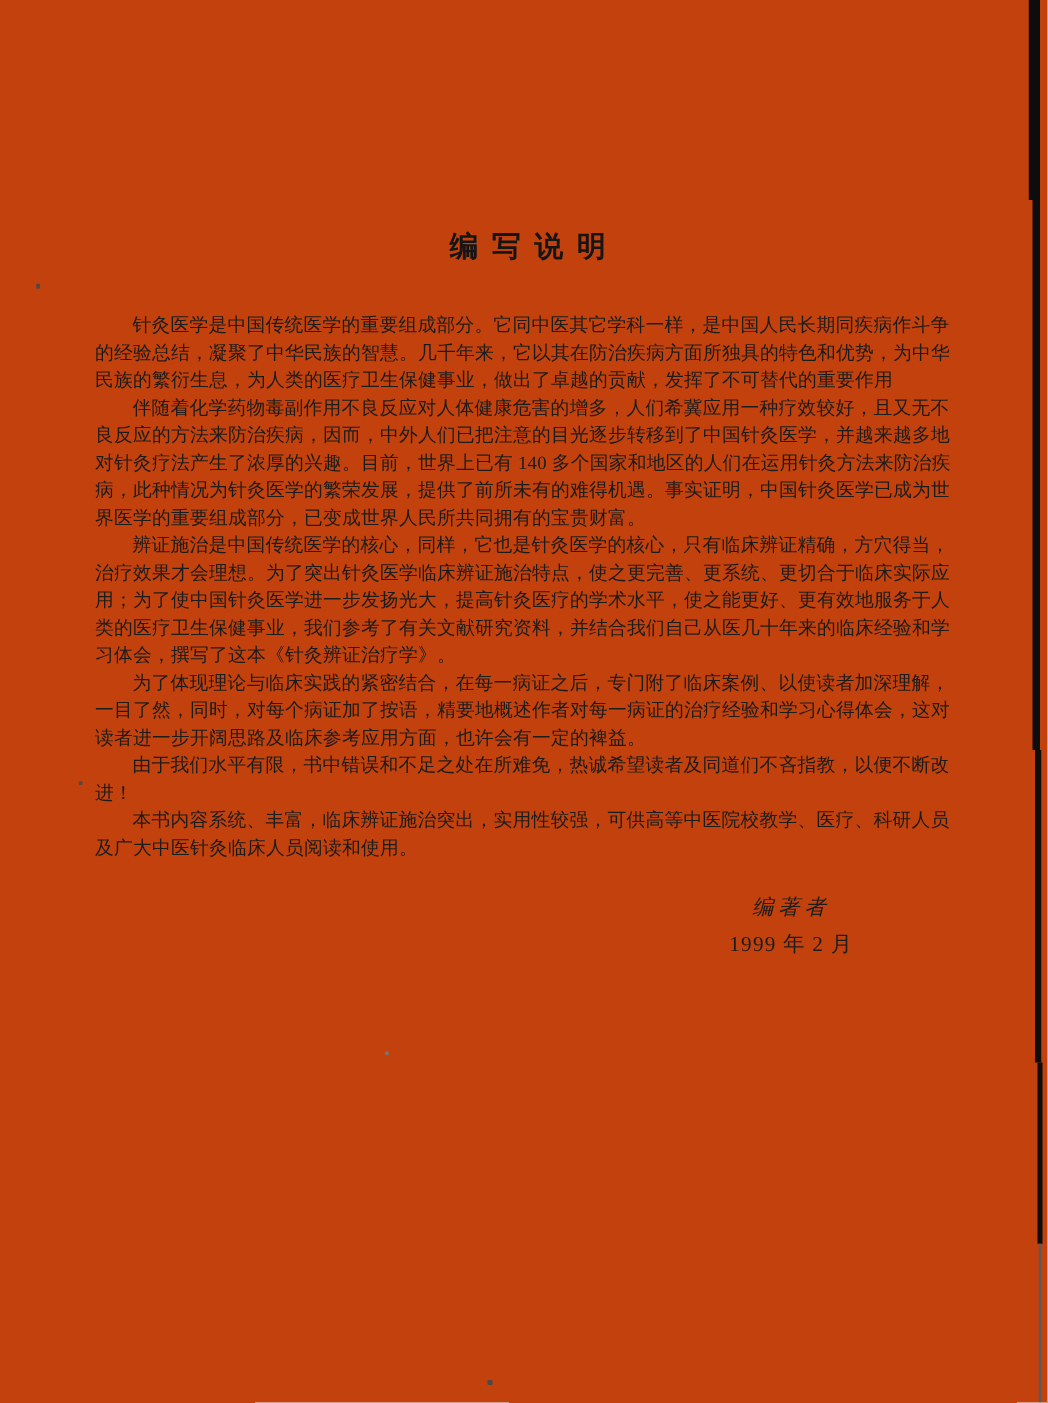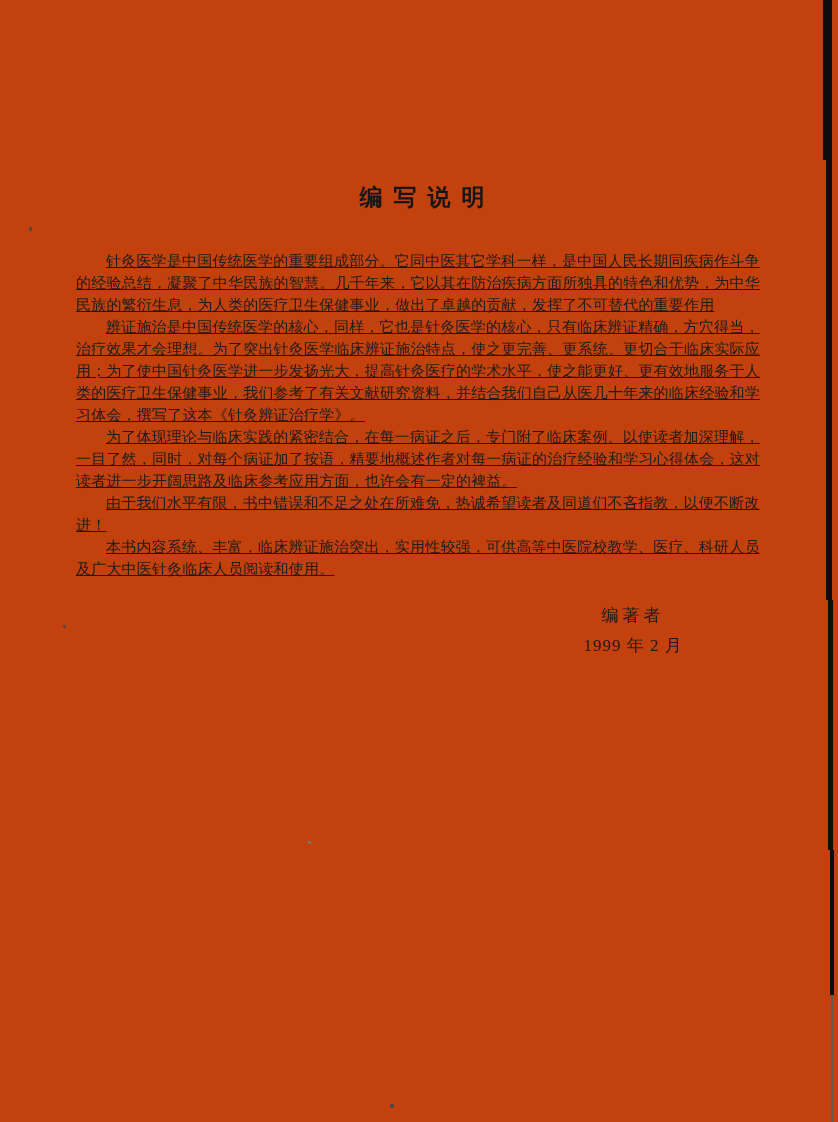--- a/index.html
+++ b/index.html
@@ -29,40 +29,40 @@
     font-family: "Liberation Sans", "DejaVu Sans", sans-serif;
     font-weight: bold;
     font-size: 23px;
     letter-spacing: 11px;
     
     padding-left: 11px;
     color: #151515;
   }
   .body-text {
     margin-top: 37px;
-    text-decoration: underline;
   }
   .body-text p {
     margin: 0;
     padding: 0;
     text-indent: 2em;
     font-size: 15px;
     line-height: 22px;
     letter-spacing: 0.2px;
     color: #1c1c1c;
     text-align: justify;
   }
   .signature {
     margin-top: 24px;
     margin-left: 472px;
     width: 170px;
     text-align: center;
   }
   .signature .author {
     font-size: 17px;
+    font-style: italic;
     letter-spacing: 4px;
     color: #1c1c1c;
   }
   .signature .date {
     margin-top: 7px;
     font-size: 17px;
     letter-spacing: 1px;
     color: #1c1c1c;
   }
   
@@ -90,20 +90,21 @@
 <body>
 
 <div class="page">
 
   <div class="content">
 
     <div class="doc-title">编写说明</div>
 
     <div class="body-text">
         <p>针灸医学是中国传统医学的重要组成部分。它同中医其它学科一样，是中国人民长期同疾病作斗争<br>的经验总结，凝聚了中华民族的智慧。几千年来，它以其在防治疾病方面所独具的特色和优势，为中华<br>民族的繁衍生息，为人类的医疗卫生保健事业，做出了卓越的贡献，发挥了不可替代的重要作用</p>
+        <p>伴随着化学药物毒副作用不良反应对人体健康危害的增多，人们希冀应用一种疗效较好，且又无不<br>良反应的方法来防治疾病，因而，中外人们已把注意的目光逐步转移到了中国针灸医学，并越来越多地<br>对针灸疗法产生了浓厚的兴趣。目前，世界上已有 140 多个国家和地区的人们在运用针灸方法来防治疾<br>病，此种情况为针灸医学的繁荣发展，提供了前所未有的难得机遇。事实证明，中国针灸医学已成为世<br>界医学的重要组成部分，已变成世界人民所共同拥有的宝贵财富。</p>
         <p>辨证施治是中国传统医学的核心，同样，它也是针灸医学的核心，只有临床辨证精确，方穴得当，<br>治疗效果才会理想。为了突出针灸医学临床辨证施治特点，使之更完善、更系统、更切合于临床实际应<br>用；为了使中国针灸医学进一步发扬光大，提高针灸医疗的学术水平，使之能更好、更有效地服务于人<br>类的医疗卫生保健事业，我们参考了有关文献研究资料，并结合我们自己从医几十年来的临床经验和学<br>习体会，撰写了这本《针灸辨证治疗学》。</p>
         <p>为了体现理论与临床实践的紧密结合，在每一病证之后，专门附了临床案例、以使读者加深理解，<br>一目了然，同时，对每个病证加了按语，精要地概述作者对每一病证的治疗经验和学习心得体会，这对<br>读者进一步开阔思路及临床参考应用方面，也许会有一定的裨益。</p>
         <p>由于我们水平有限，书中错误和不足之处在所难免，热诚希望读者及同道们不吝指教，以便不断改<br>进！</p>
         <p>本书内容系统、丰富，临床辨证施治突出，实用性较强，可供高等中医院校教学、医疗、科研人员<br>及广大中医针灸临床人员阅读和使用。</p>
       </div>
 
     <div class="signature">
       <div class="author">编著者</div>
       <div class="date">1999 年 2 月</div>
     </div>

